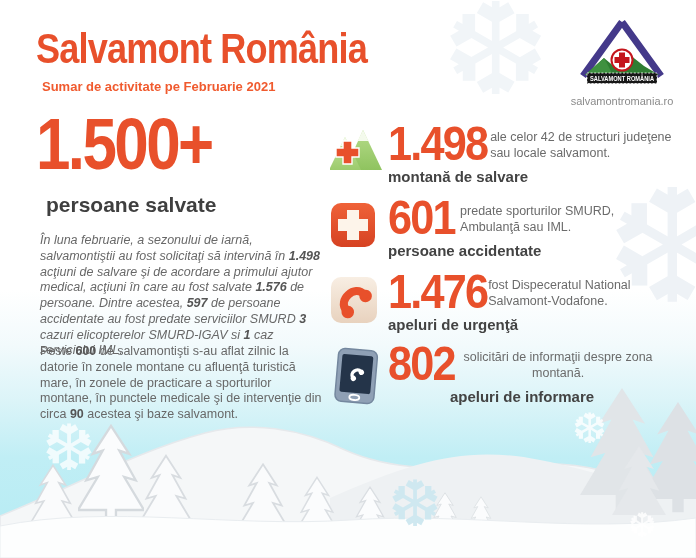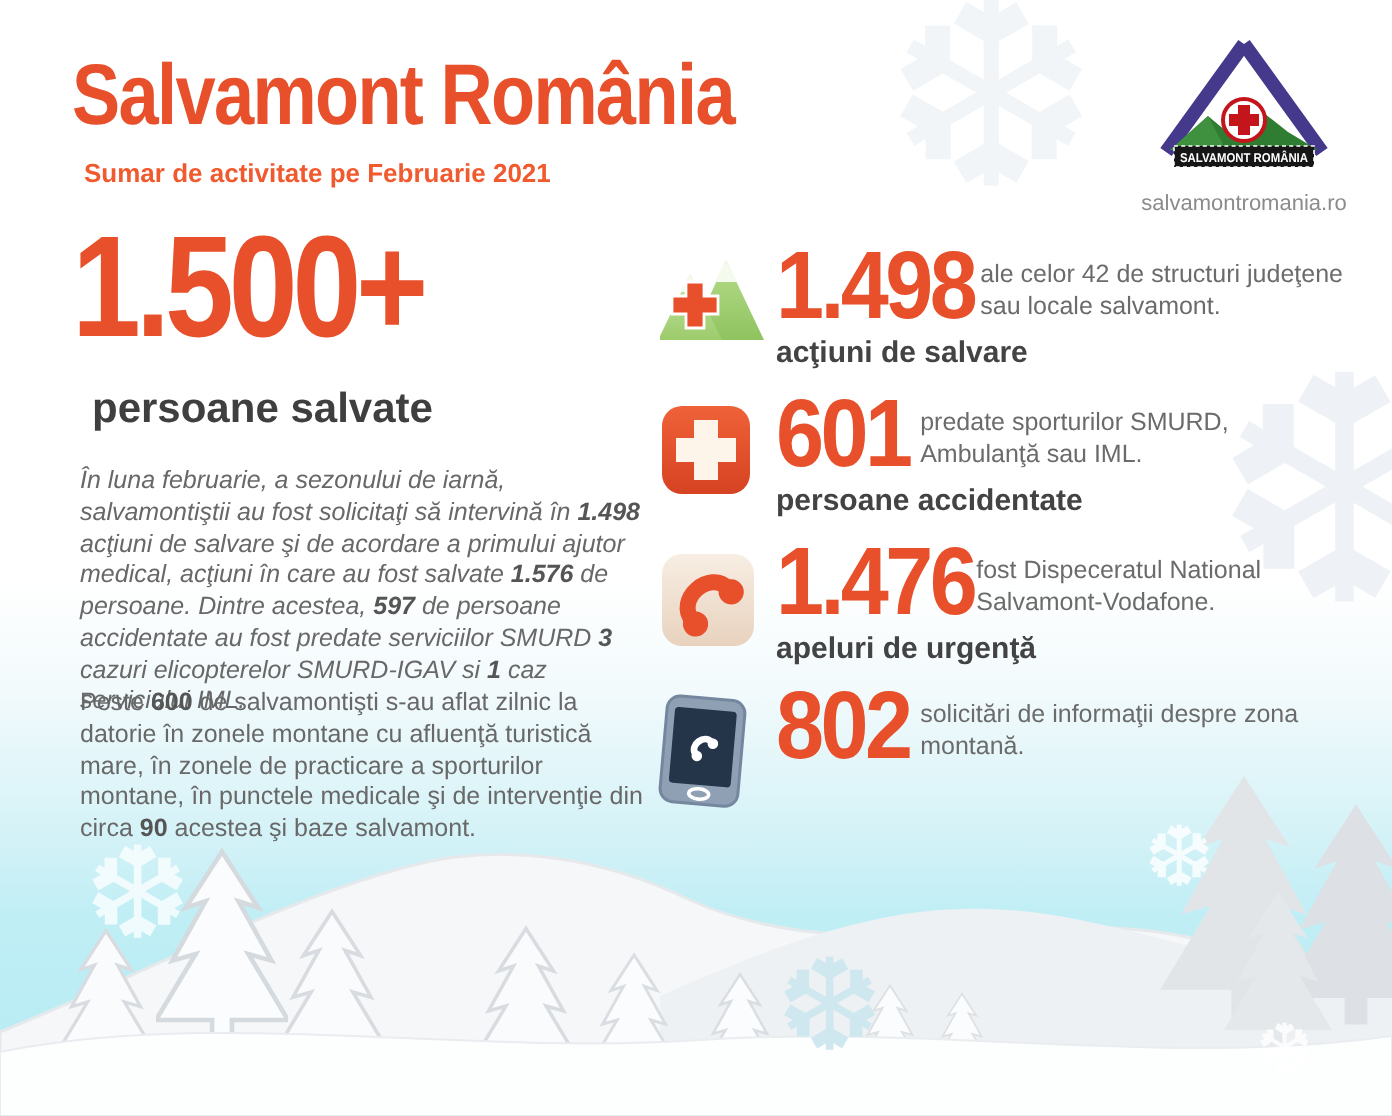--- a/index.html
+++ b/index.html
@@ -40,21 +40,21 @@
   .stat{position:absolute;left:330px;display:flex;align-items:flex-start;}
   .stat-icon{width:52px;flex:0 0 52px;margin-top:6px;}
   .stat-body{margin-left:6px;}
   .stat-top{display:flex;align-items:flex-start;}
   .stat-value{font-size:48px;font-weight:700;color:#e8502b;line-height:.92;letter-spacing:-2px;
     white-space:nowrap;transform:scaleX(.9);transform-origin:left top;}
   .stat-desc{width:196px;font-size:12.5px;line-height:1.25;color:#6b6b6b;padding-top:8px;}
   .stat-1 .stat-desc{margin-left:-8px;} .stat-3 .stat-desc{margin-left:-10px;}
   .stat-2 .stat-desc{margin-left:-2px;} .stat-4 .stat-desc{margin-left:-2px;}
   .stat-label{font-size:15px;font-weight:700;color:#434343;margin-top:2px;white-space:nowrap;}
-  .stat-1{top:122px;} .stat-2{top:196px;} .stat-3{top:270px;} .stat-4{top:342px;}
+  .stat-1{top:122px;} .stat-2{top:196px;} .stat-3{top:270px;} .stat-4{top:342px;text-align:center;}
 
   .phone-tilt{transform:rotate(5deg);transform-origin:center;}
 
   .scene{position:absolute;left:0;bottom:0;width:696px;height:170px;}
 </style>
 </head>
 <body>
 
 <div class="canvas">
 
@@ -134,21 +134,21 @@
         <polygon points="15,9 31,42 -1,42" fill="url(#gmL)"></polygon>
         <polygon points="15,9 19.5,18 10.5,18" fill="#f4faec"></polygon>
         <path d="M6,20 h7 v-7 h9 v7 h7 v9 h-7 v7 h-9 v-7 h-7 z" fill="#e8502b" stroke="#ffffff" stroke-width="1.4"></path>
       </svg>
     </div>
     <div class="stat-body">
       <div class="stat-top">
         <span class="stat-value">1.498</span>
         <span class="stat-desc">ale celor 42 de structuri judeţene sau locale salvamont.</span>
       </div>
-      <div class="stat-label">acţiuni de salvare</div>
+      <div class="stat-label">montană de salvare</div>
     </div>
   </div>
 
   <div class="stat stat-2">
     <div class="stat-icon">
       <svg width="46" height="46" viewBox="0 0 46 46">
         <defs>
           <linearGradient id="gred" x1="0" y1="0" x2="0" y2="1">
             <stop offset="0" stop-color="#ef6238"></stop>
               <stop offset="1" stop-color="#d64222"></stop>
@@ -204,16 +204,17 @@
           <path d="M-12,2 C-12,-12 12,-12 12,2" stroke="#ffffff" stroke-width="8" fill="none" stroke-linecap="round"></path>
         </g>
         <ellipse cx="21" cy="49.5" rx="5" ry="2.6" fill="none" stroke="#ffffff" stroke-width="1.8"></ellipse>
       </svg>
     </div>
     <div class="stat-body">
       <div class="stat-top">
         <span class="stat-value">802</span>
         <span class="stat-desc">solicitări de informaţii despre zona montană.</span>
       </div>
+      <div class="stat-label">apeluri de informare</div>
     </div>
   </div>
 
 </div>
 
 </body></html>

